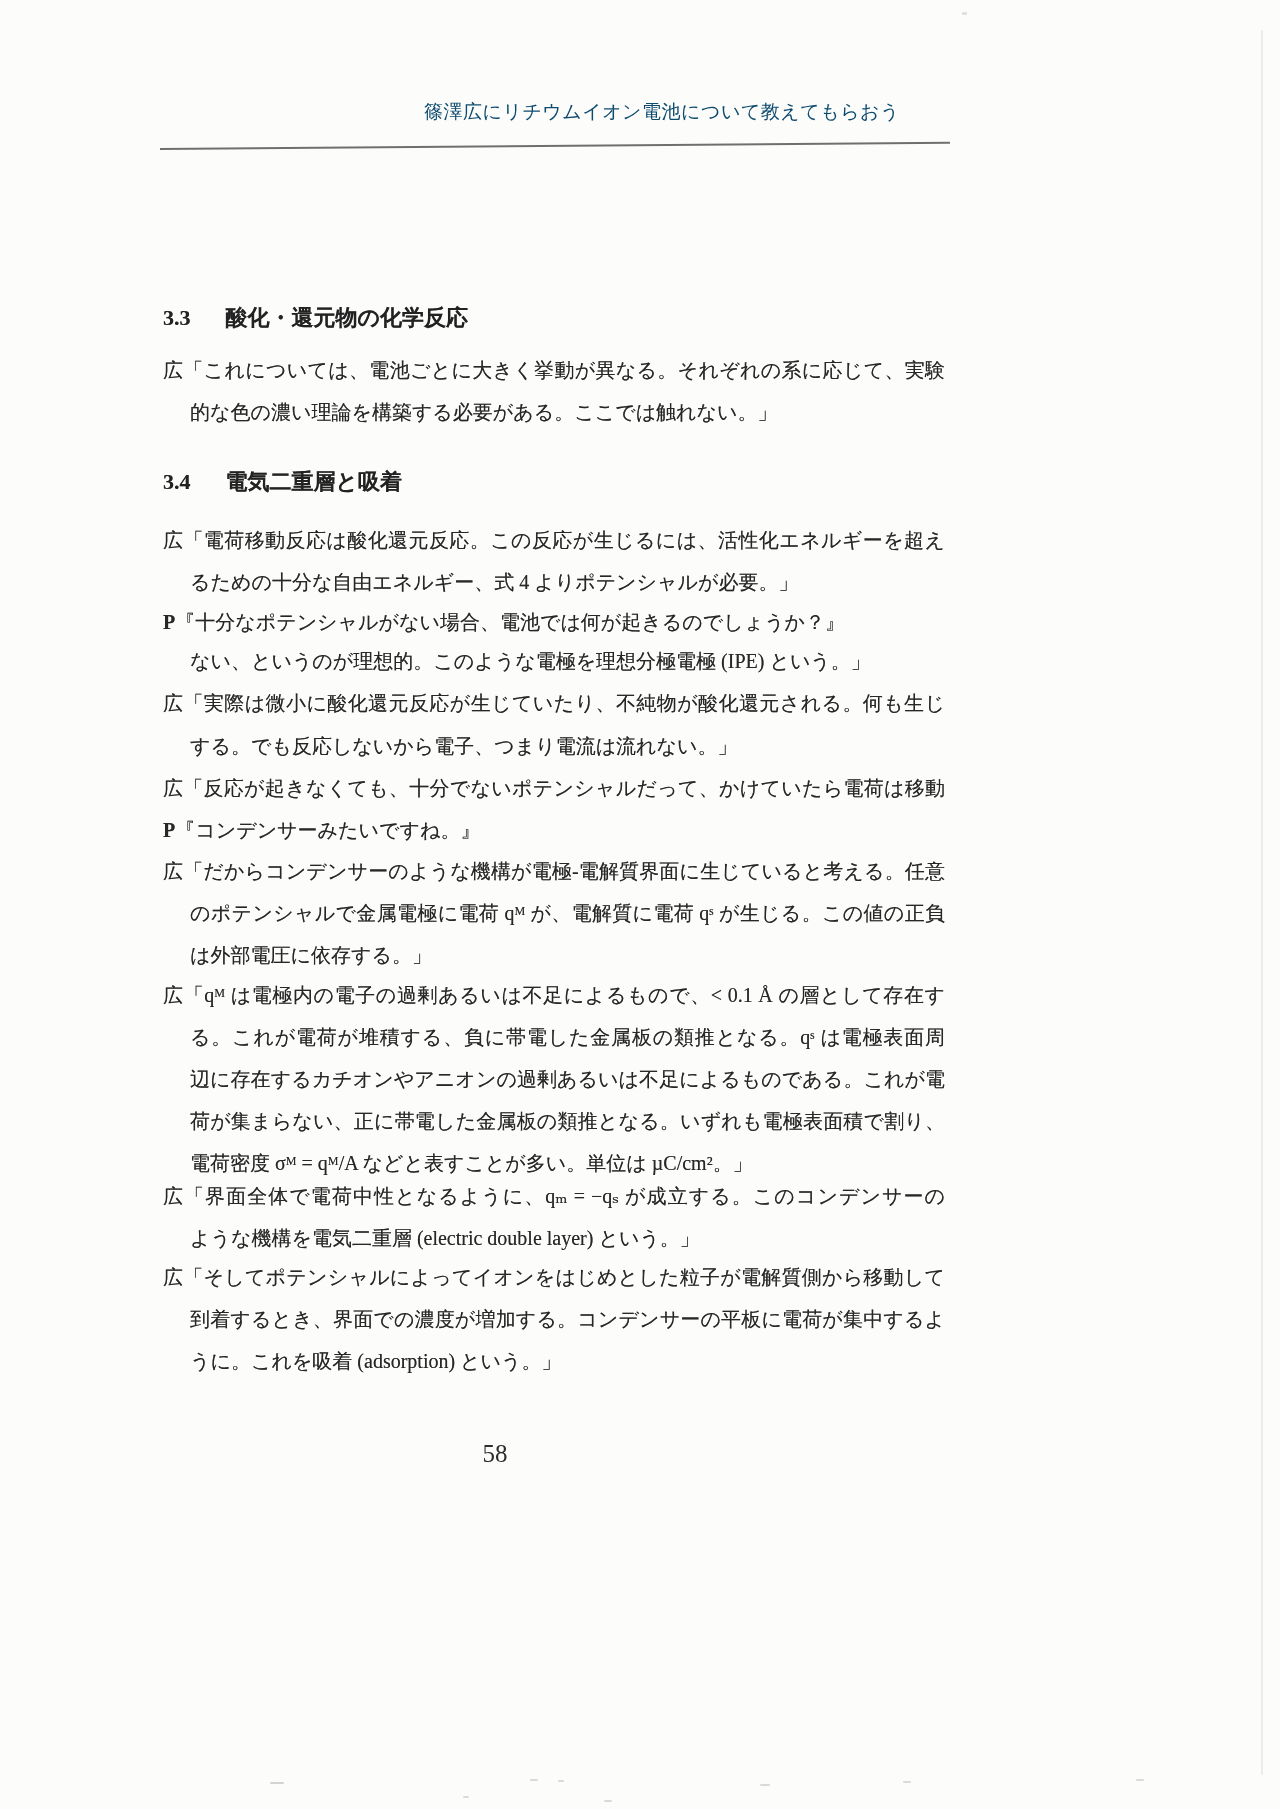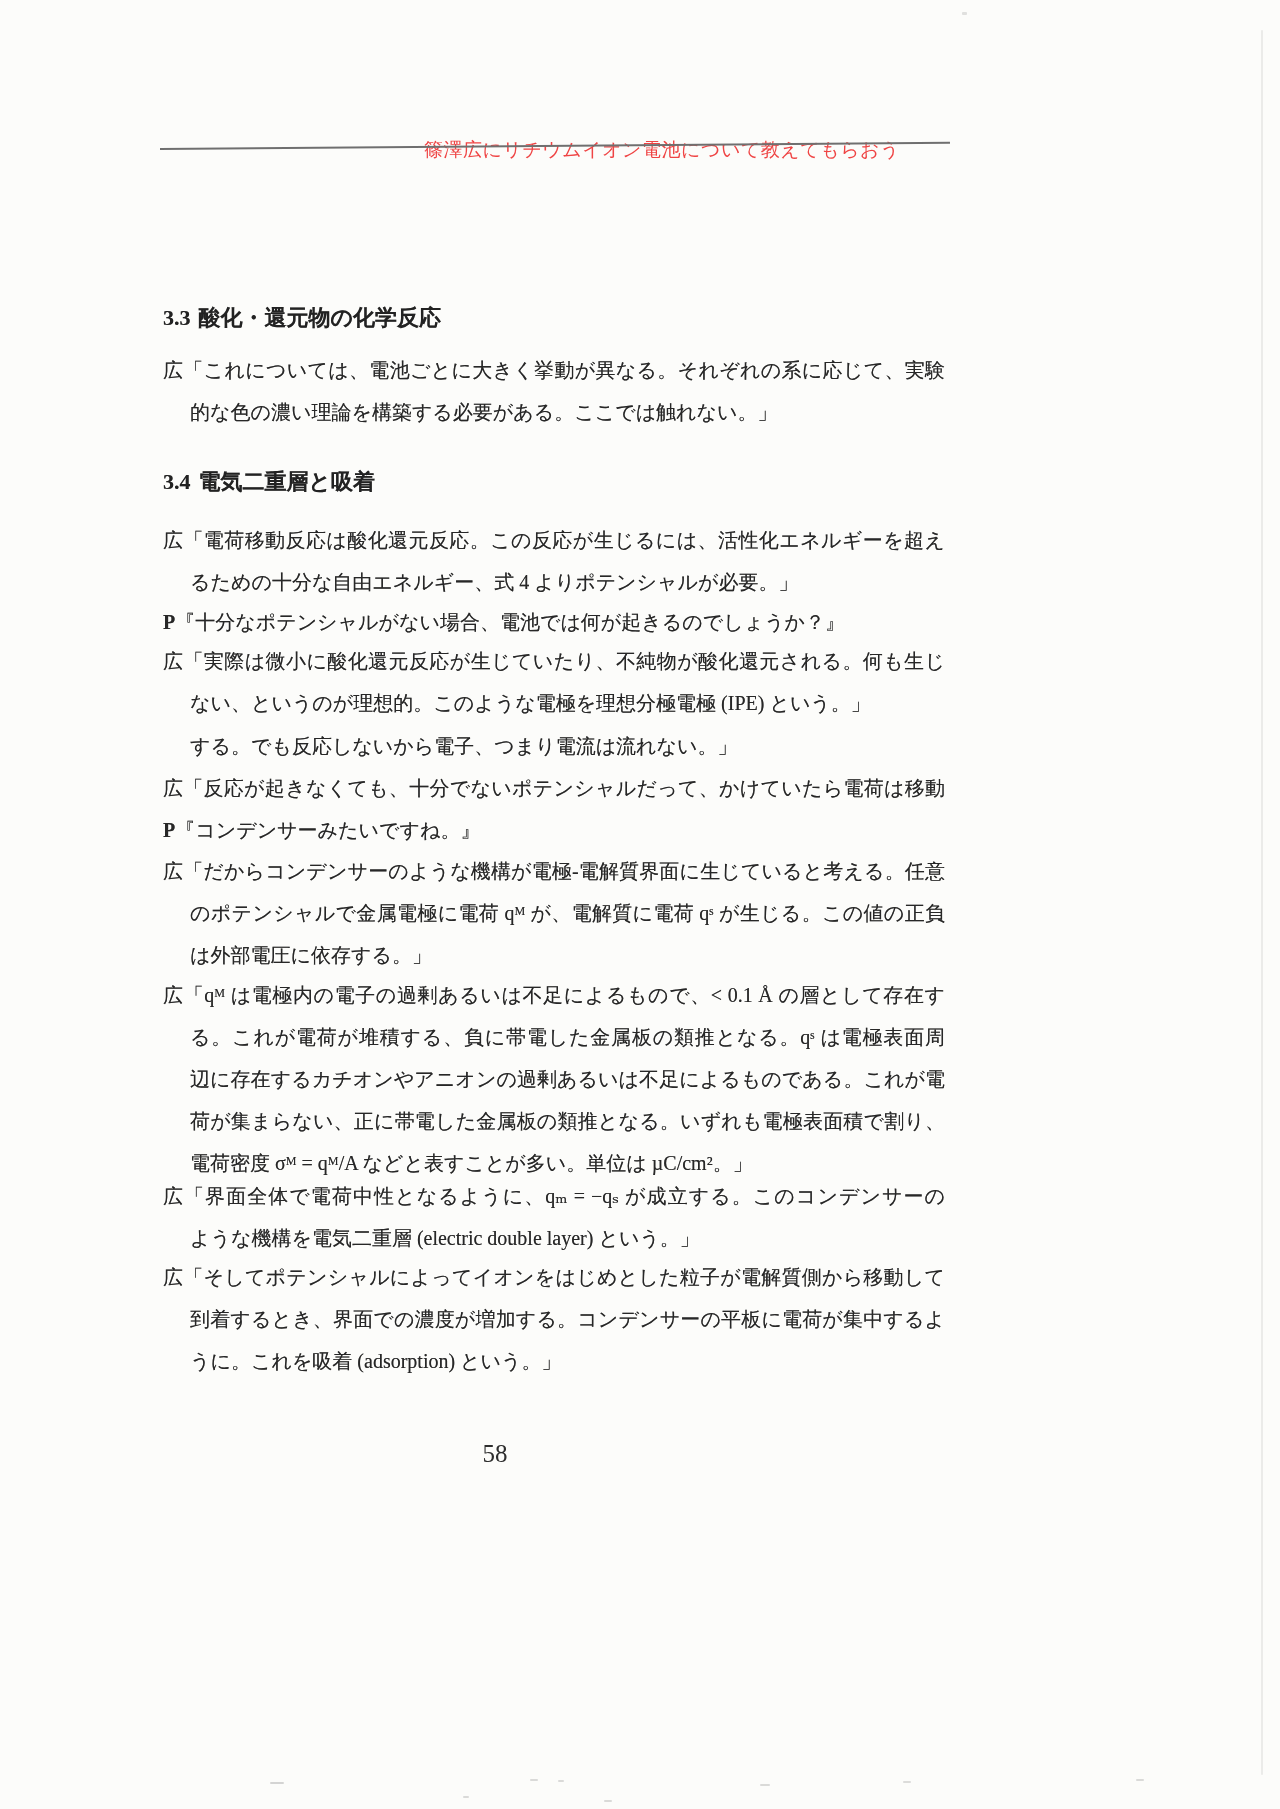--- a/index.html
+++ b/index.html
@@ -7,43 +7,42 @@
   .page{
     position:relative;
     width:1280px;height:1809px;
     background:#fcfcfa;
     overflow:hidden;
     font-family:"Liberation Serif","DejaVu Serif",serif;
     color:#262626;
   }
   .running-head{
     position:absolute;top:99px;left:163px;width:737px;
-    text-align:right;font-size:19px;color:#ef4444;
+    text-align:right;font-size:19px;color:#0c4a6e;
     letter-spacing:.5px;
-    margin-top:38px;
   }
   .head-rule{
     position:absolute;top:148px;left:160px;width:790px;height:2px;
     background:#6f6f6f;transform:rotate(-0.45deg);transform-origin:left center;
   }
   .para{
     position:absolute;left:163px;width:782px;
     font-size:20px;line-height:42px;color:#272727;
     text-shadow:0 0 .5px rgba(40,40,40,.55);
   }
   .line{box-sizing:border-box;width:100%;text-align:justify;}
   .line.full{text-align-last:justify;}
   .line.cont{padding-left:27px;}
   .spk-p{font-weight:bold;}
   .heading{
     position:absolute;left:163px;font-weight:bold;font-size:22px;color:#222;
     text-shadow:0 0 .5px rgba(40,40,40,.5);
   }
   .heading .num{display:inline-block;}
-  .heading .title{display:inline-block;margin-left:8px;}
+  .heading .title{display:inline-block;margin-left:35px;}
   .page-number{
     position:absolute;top:1440px;left:400px;width:190px;
     text-align:center;font-size:25px;color:#2e2e2e;
   }
   .artifact{position:absolute;background:#8a8a8a;border-radius:1px;}
   .a-vline{left:1261px;top:30px;width:2px;height:1745px;opacity:.14;}
   .a1{left:270px;top:1782px;width:14px;height:2px;opacity:.35;}
   .a2{left:530px;top:1779px;width:8px;height:2px;opacity:.3;}
   .a3{left:558px;top:1780px;width:6px;height:2px;opacity:.3;}
   .a4{left:760px;top:1784px;width:10px;height:2px;opacity:.3;}
@@ -78,22 +77,22 @@
   <div class="para" style="top:519px">
     <div class="line full"><span>広</span><span>「電荷移動反応は酸化還元反応。この反応が生じるには、活性化エネルギーを超え</span></div>
     <div class="line cont">るための十分な自由エネルギー、式 4 よりポテンシャルが必要。」</div>
   </div>
 
   <div class="para" style="top:601px">
     <div class="line"><span class="spk-p">P</span><span>『十分なポテンシャルがない場合、電池では何が起きるのでしょうか？』</span></div>
   </div>
 
   <div class="para" style="top:640px">
+    <div class="line cont">ない、というのが理想的。このような電極を理想分極電極 (IPE) という。」</div>
     <div class="line full"><span>広</span><span>「実際は微小に酸化還元反応が生じていたり、不純物が酸化還元される。何も生じ</span></div>
-    <div class="line cont">ない、というのが理想的。このような電極を理想分極電極 (IPE) という。」</div>
   </div>
 
   <div class="para" style="top:725px">
     <div class="line cont">する。でも反応しないから電子、つまり電流は流れない。」</div>
     <div class="line full"><span>広</span><span>「反応が起きなくても、十分でないポテンシャルだって、かけていたら電荷は移動</span></div>
   </div>
 
   <div class="para" style="top:809px">
     <div class="line"><span class="spk-p">P</span><span>『コンデンサーみたいですね。』</span></div>
   </div>

